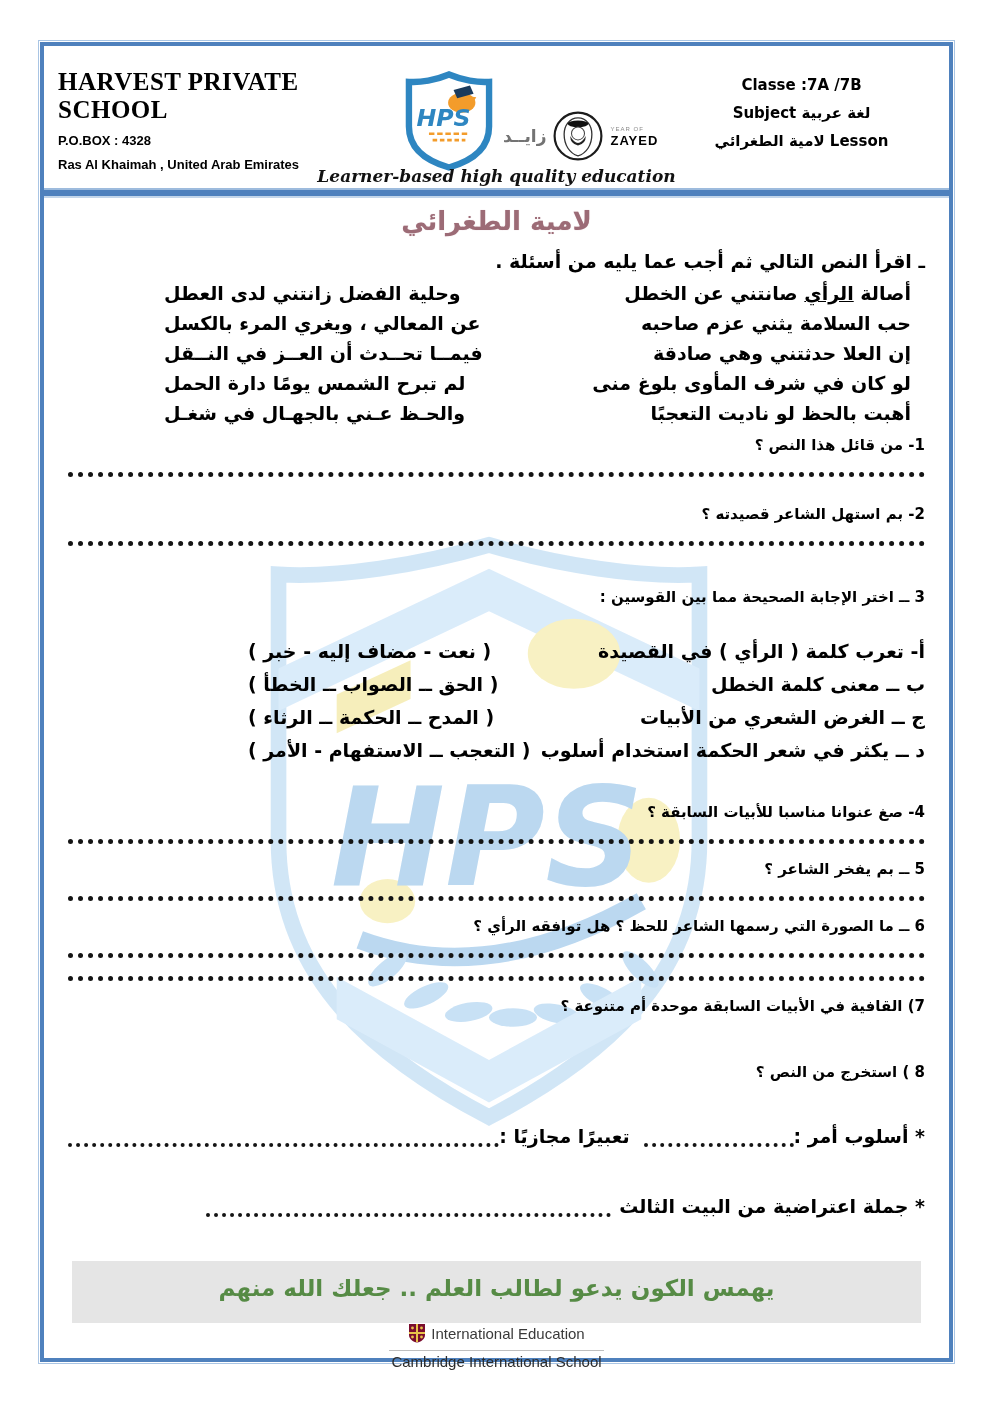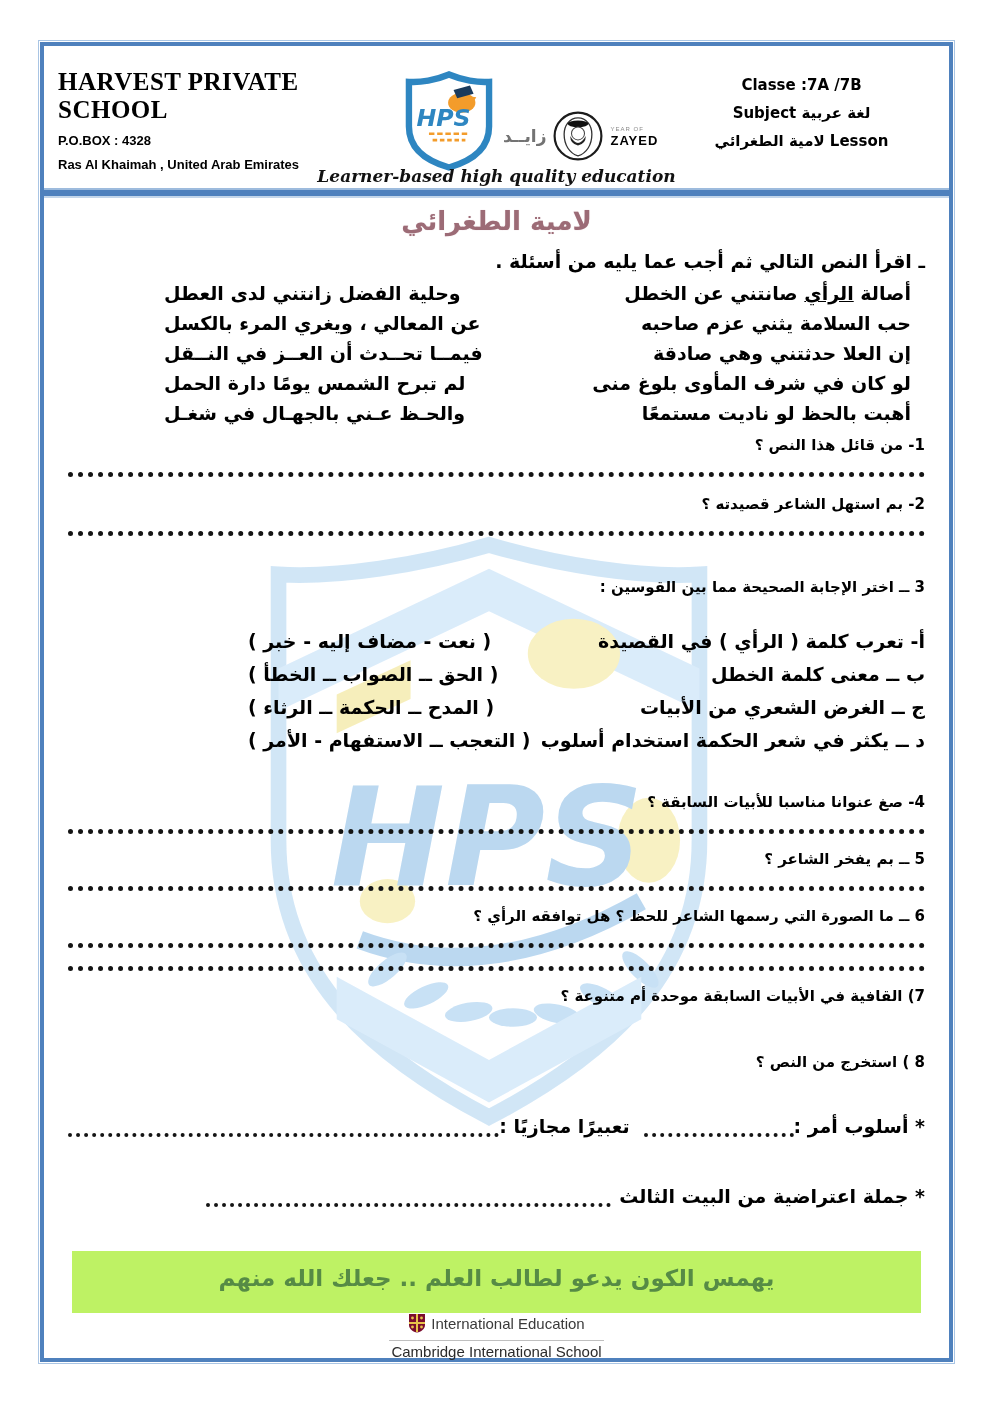--- a/index.html
+++ b/index.html
@@ -29,30 +29,30 @@
   .separator{height:6px;background:#4f81bd;border-top:2px solid #9dbbdd;border-bottom:2px solid #c3d6ea;}
   
   .content{position:relative;direction:rtl;text-align:right;padding:0 24px;z-index:1;color:#000;}
   .doc-title{margin:8px 0 0 0;text-align:center;font-size:26px;font-weight:bold;color:#9c6b76;
              text-shadow:0 0 1px #d9bfc6;}
   .instruction{margin:14px 0 0 0;font-size:19px;font-weight:bold;}
   .poem{margin-top:6px;padding:0 14px 0 96px;}
   .verse{display:flex;justify-content:space-between;font-size:19px;font-weight:bold;line-height:30px;}
   .verse .u{text-decoration:underline;}
   .q{margin:0;font-size:15px;font-weight:bold;}
-  .mt8{margin-top:8px;} .mt14{margin-top:18px;} .mt16{margin-top:16px;}
+  .mt8{margin-top:8px;} .mt14{margin-top:28px;} .mt16{margin-top:16px;}
   .mt42{margin-top:42px;} .mt44{margin-top:44px;} .mt48{margin-top:48px;}
   .dots{border-bottom:5px dotted #141414;height:11px;margin:7px 0 4px 0;}
   .options{margin-top:34px;}
   .opt-row{display:flex;justify-content:space-between;padding-left:180px;
            font-size:19px;font-weight:bold;margin-bottom:11px;}
   .q8row{display:flex;align-items:flex-end;font-size:19px;font-weight:bold;}
   .dots-inline{display:inline-block;border-bottom:4px dotted #141414;height:15px;}
   .w150{width:150px;} .w405{width:405px;} .grow{flex:1;}
-  .green-band{margin:44px 4px 0 4px;background:#bef264;padding:14px 10px 22px 10px;text-align:center;}
+  .green-band{margin:44px 4px 0 4px;background:#e5e5e5;padding:14px 10px 22px 10px;text-align:center;}
   .green-note{font-size:23px;font-weight:bold;color:#568b45;}
   .footer{text-align:center;direction:ltr;}
   .f-row{display:inline-flex;align-items:center;gap:5px;font-family:"Liberation Sans", sans-serif;
          font-size:15px;color:#3a3a3a;}
   .f-div{width:215px;border-top:1px solid #bfbfbf;margin:3px auto 2px auto;}
   .f-line2{font-family:"Liberation Sans", sans-serif;font-size:15px;color:#2b2b2b;}
 </style>
 </head>
 <body>
 
@@ -146,21 +146,21 @@
         </div>
         <div class="verse">
           <span class="hemi">إن العلا حدثتني وهي صادقة</span>
           <span class="hemi">فيمــا تحــدث أن العــز في النــقل</span>
         </div>
         <div class="verse">
           <span class="hemi">لو كان في شرف المأوى بلوغ منى</span>
           <span class="hemi">لم تبرح الشمس يومًا دارة الحمل</span>
         </div>
         <div class="verse">
-          <span class="hemi">أهبت بالحظ لو ناديت مستمعًا</span>
+          <span class="hemi">أهبت بالحظ لو ناديت التعجبًا</span>
           <span class="hemi">والحـظ عـني بالجهـال في شغـل</span>
         </div>
       </div>
 
       <p class="q mt8">1- من قائل هذا النص ؟</p>
       <div class="dots"></div>
 
       <p class="q mt14">2- بم استهل الشاعر قصيدته  ؟</p>
       <div class="dots"></div>
 

